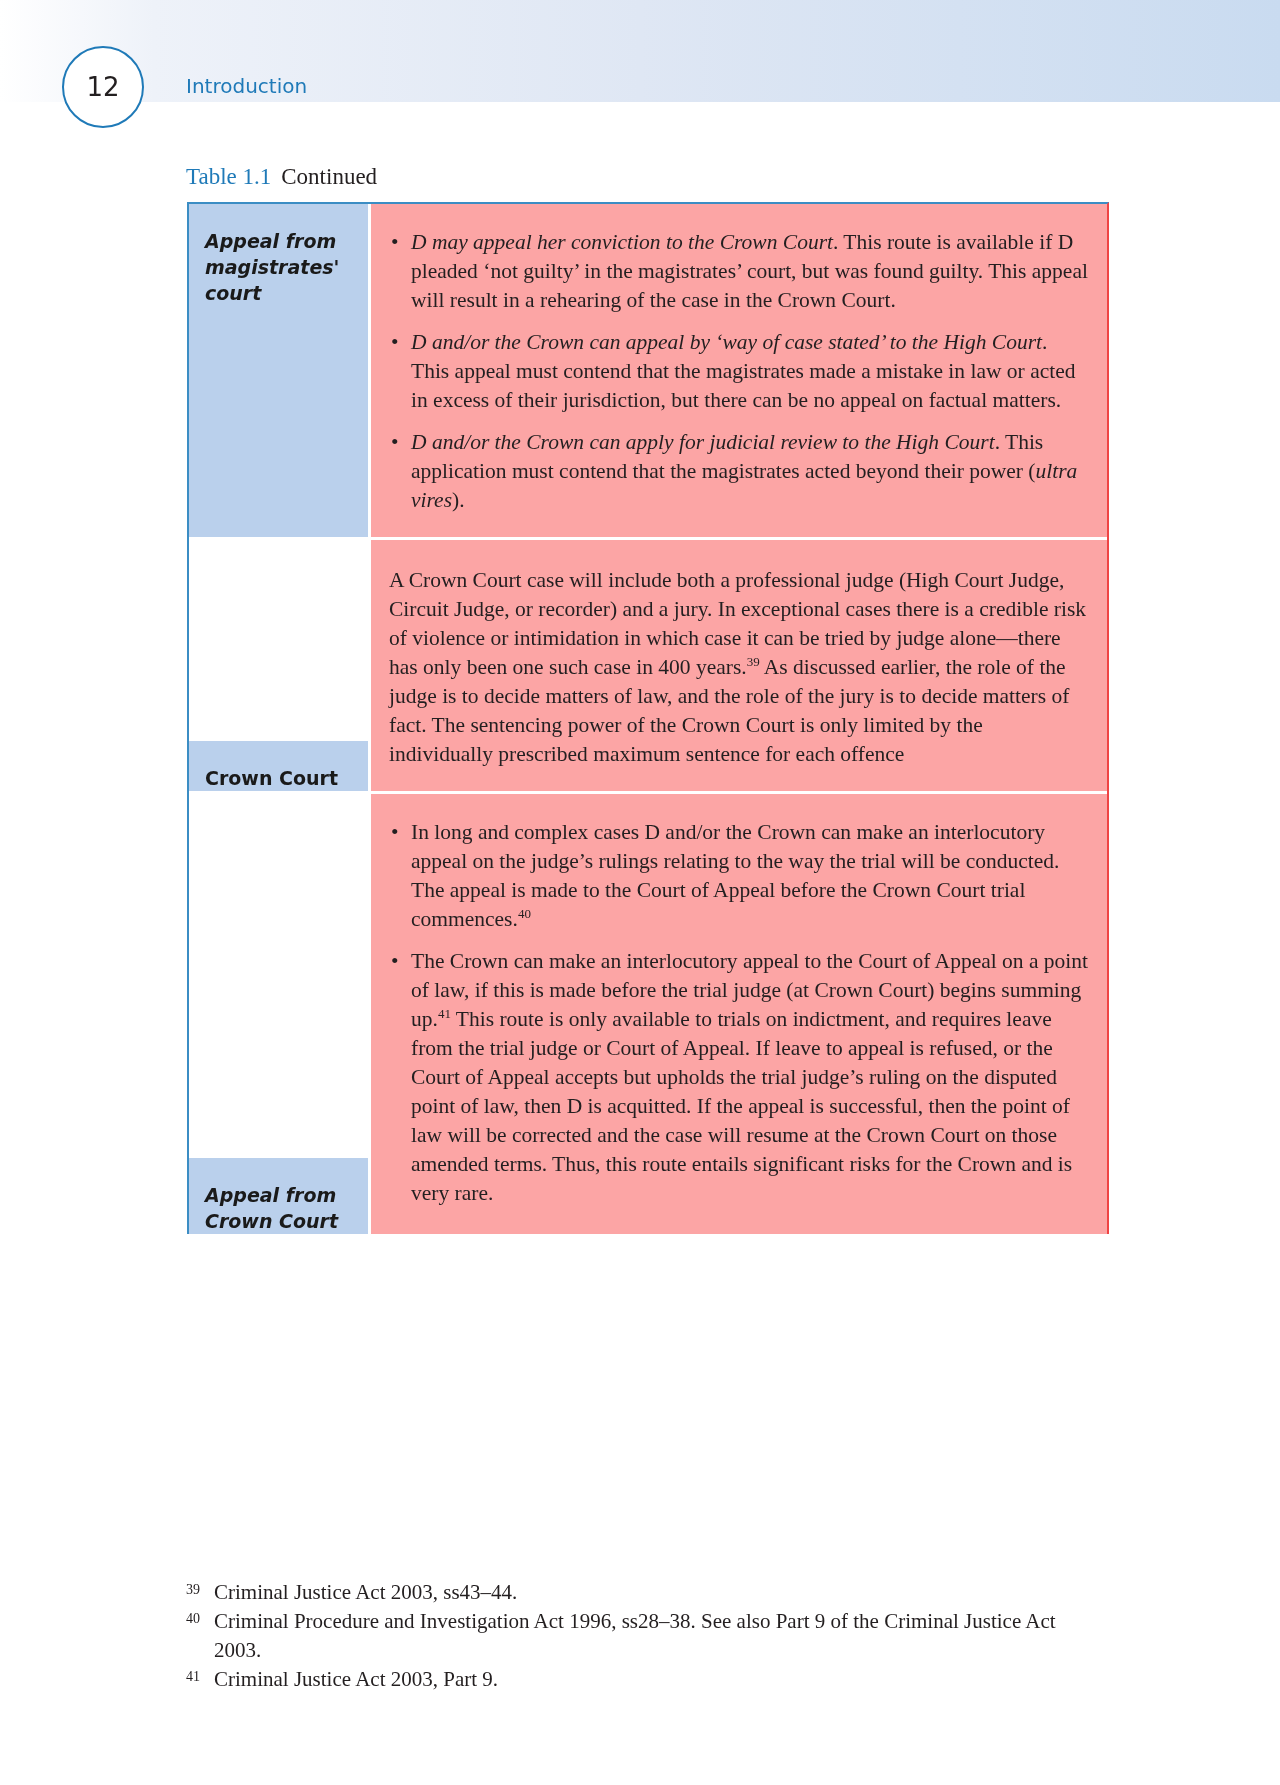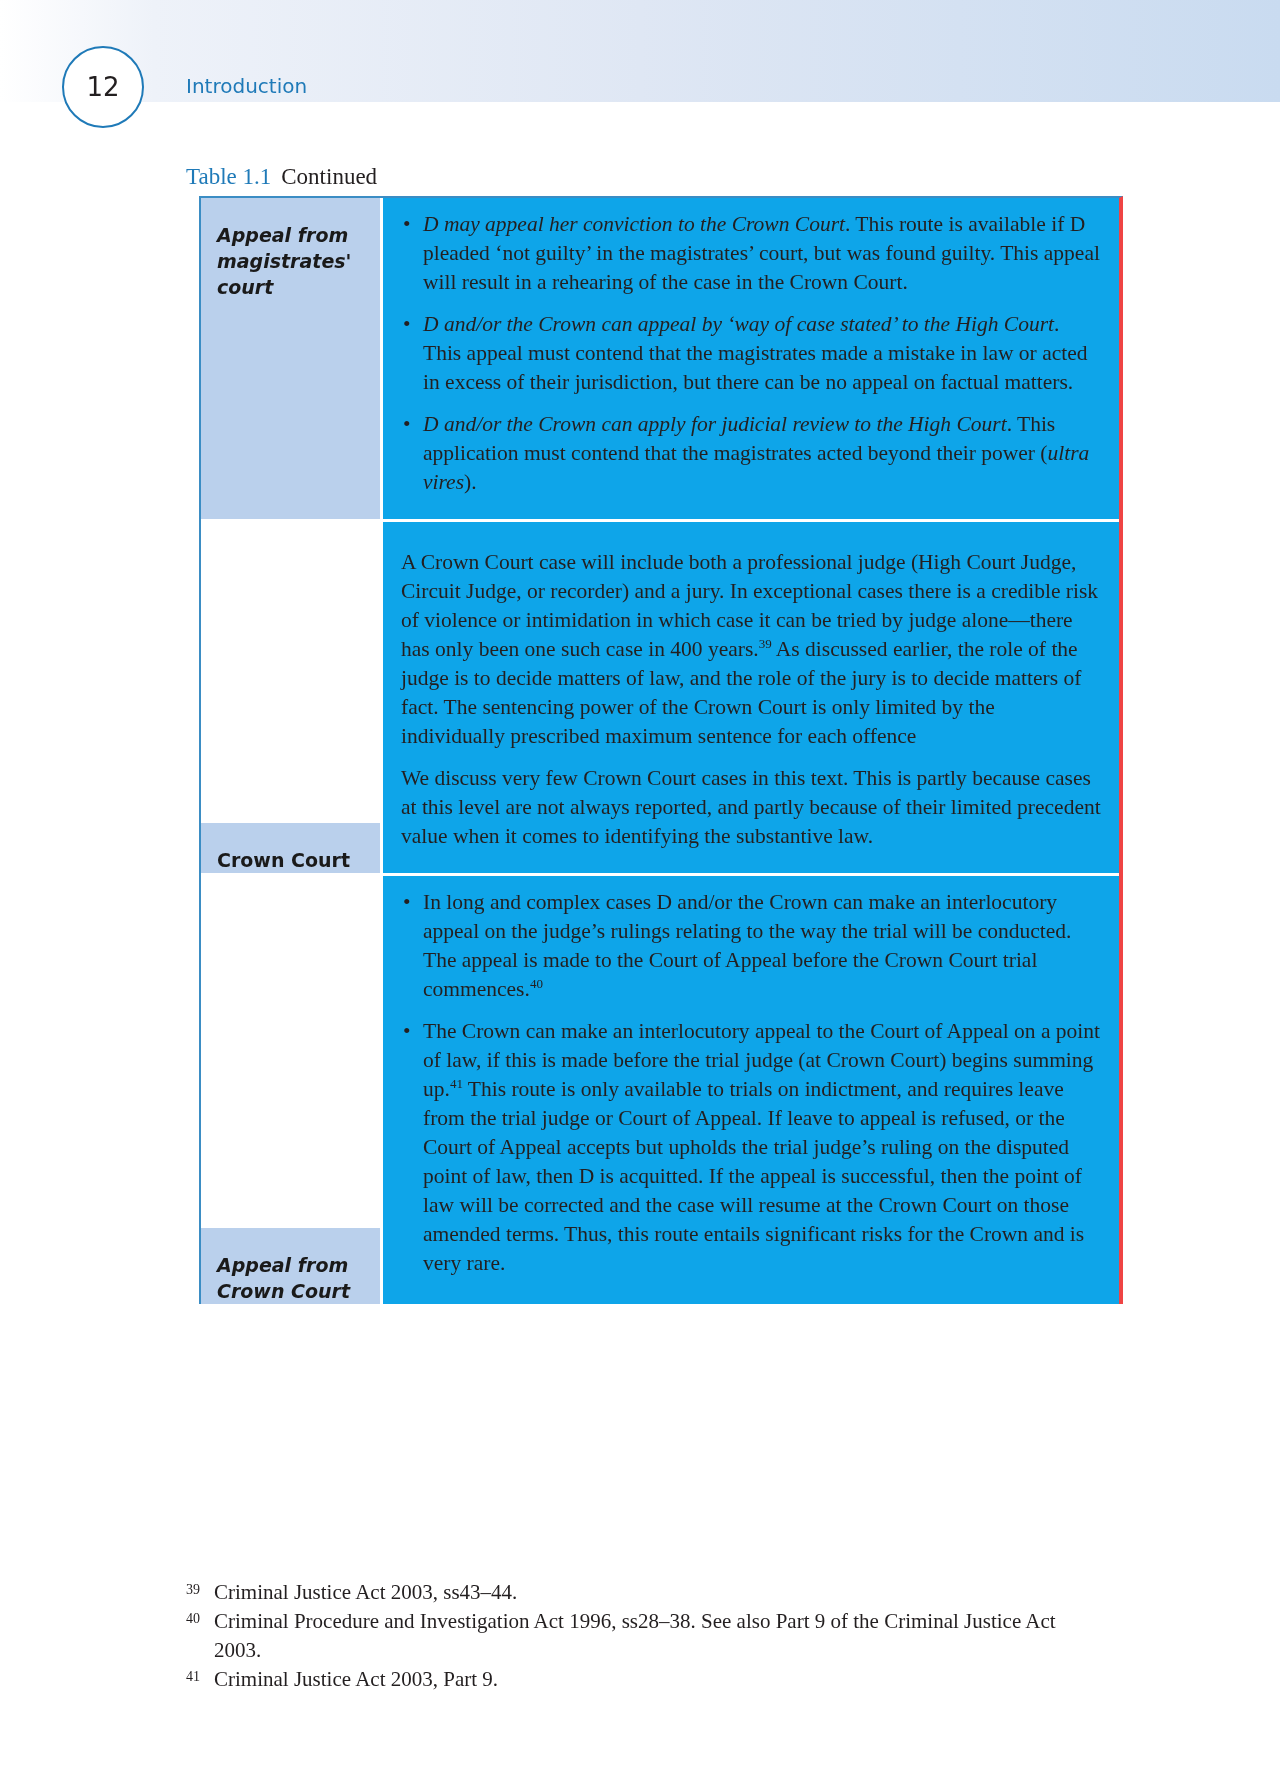--- a/index.html
+++ b/index.html
@@ -21,33 +21,33 @@
   }
   .running-head {
     position: absolute; left: 186px; top: 74px;
     font-family: "DejaVu Sans", sans-serif; font-size: 20px; color: #1f7ab8;
   }
   .table-caption {
     position: absolute; left: 186px; top: 164px; font-size: 23px;
   }
   .table-caption .label { color: #1f7ab8; font-weight: normal; margin-right: 10px; }
   .table {
-    position: absolute; left: 187px; top: 196px; width: 918px;
-    border-top: 2px solid #3b8dc4; border-left: 2px solid #3b8dc4; border-right: 4px solid #ef4444; margin-left: 12px;
+    position: absolute; left: 187px; top: 202px; width: 918px;
+    border-top: 2px solid #3b8dc4; border-left: 2px solid #3b8dc4; border-right: 2px solid #ef4444;
   }
   .row { display: flex; }
   .row + .row { border-top: 3px solid #ffffff; align-items: flex-end; }
   .row-head {
     width: 182px; flex: none; background: #bad0ec; border-right: 3px solid #ffffff;
     padding: 24px 14px 0 16px; box-sizing: border-box;
     font-family: "DejaVu Sans", sans-serif; font-weight: bold; font-size: 19px; line-height: 26px; color: #1a1a1a;
   }
   .row-head.italic { font-style: italic; }
   .row-body {
-    flex: 1; background: #0ea5e9; padding: 12px 18px 22px 18px; box-sizing: border-box;
+    flex: 1; background: #fca5a5; padding: 24px 18px 22px 18px; box-sizing: border-box;
     font-size: 21.5px; line-height: 29px;
   }
   .row-body p { margin: 0 0 13px 0; }
   .row-body p:last-child { margin-bottom: 0; }
   ul.bullets { list-style: none; margin: 0; padding: 0; }
   ul.bullets li { position: relative; padding-left: 22px; margin-bottom: 13px; }
   ul.bullets li:last-child { margin-bottom: 0; }
   ul.bullets li::before { content: "•"; position: absolute; left: 2px; top: 0; }
   .it { font-style: italic; }
   sup { font-size: 13px; line-height: 0; vertical-align: super; }
@@ -81,21 +81,20 @@
         <li><span class="it">D and/or the Crown can appeal by ‘way of case stated’ to the High Court</span><span>. This appeal must contend that the magistrates made a mistake in law or acted in excess of their jurisdiction, but there can be no appeal on factual matters.</span></li>
         <li><span class="it">D and/or the Crown can apply for judicial review to the High Court</span><span>. This application must contend that the magistrates acted beyond their power (</span><span class="it">ultra vires</span><span>).</span></li>
       </ul>
     </div>
   </div>
 
   <div class="row">
     <div class="row-head">Crown Court</div>
     <div class="row-body" style="padding-top:26px;">
       <p><span>A Crown Court case will include both a professional judge (High Court Judge, Circuit Judge, or recorder) and a jury. In exceptional cases there is a credible risk of violence or intimidation in which case it can be tried by judge alone—there has only been one such case in 400 years.</span><sup><a>39</a></sup><span> As discussed earlier, the role of the judge is to decide matters of law, and the role of the jury is to decide matters of fact. The sentencing power of the Crown Court is only limited by the individually prescribed maximum sentence for each offence</span></p>
-      <p>We discuss very few Crown Court cases in this text. This is partly because cases at this level are not always reported, and partly because of their limited precedent value when it comes to identifying the substantive law.</p>
     </div>
   </div>
 
   <div class="row">
     <div class="row-head italic">Appeal from Crown Court</div>
     <div class="row-body" style="padding-bottom:26px;">
       <ul class="bullets">
         <li><span>In long and complex cases D and/or the Crown can make an interlocutory appeal on the judge’s rulings relating to the way the trial will be conducted. The appeal is made to the Court of Appeal before the Crown Court trial commences.</span><sup><a>40</a></sup><span></span></li>
         <li><span>The Crown can make an interlocutory appeal to the Court of Appeal on a point of law, if this is made before the trial judge (at Crown Court) begins summing up.</span><sup><a>41</a></sup><span> This route is only available to trials on indictment, and requires leave from the trial judge or Court of Appeal. If leave to appeal is refused, or the Court of Appeal accepts but upholds the trial judge’s ruling on the disputed point of law, then D is acquitted. If the appeal is successful, then the point of law will be corrected and the case will resume at the Crown Court on those amended terms. Thus, this route entails significant risks for the Crown and is very rare.</span></li>
       </ul>

